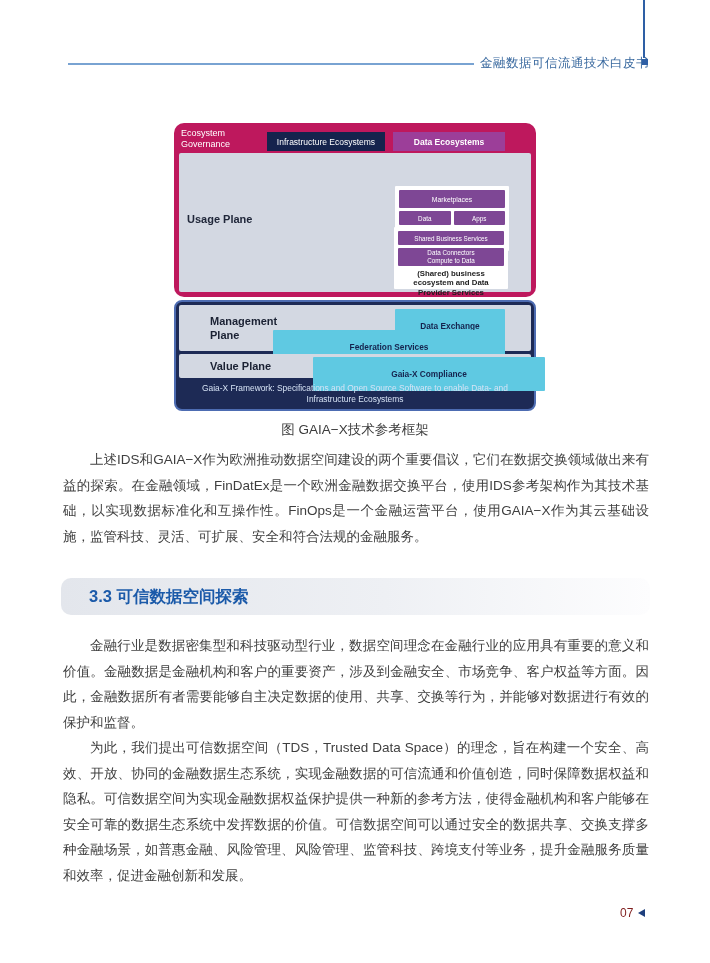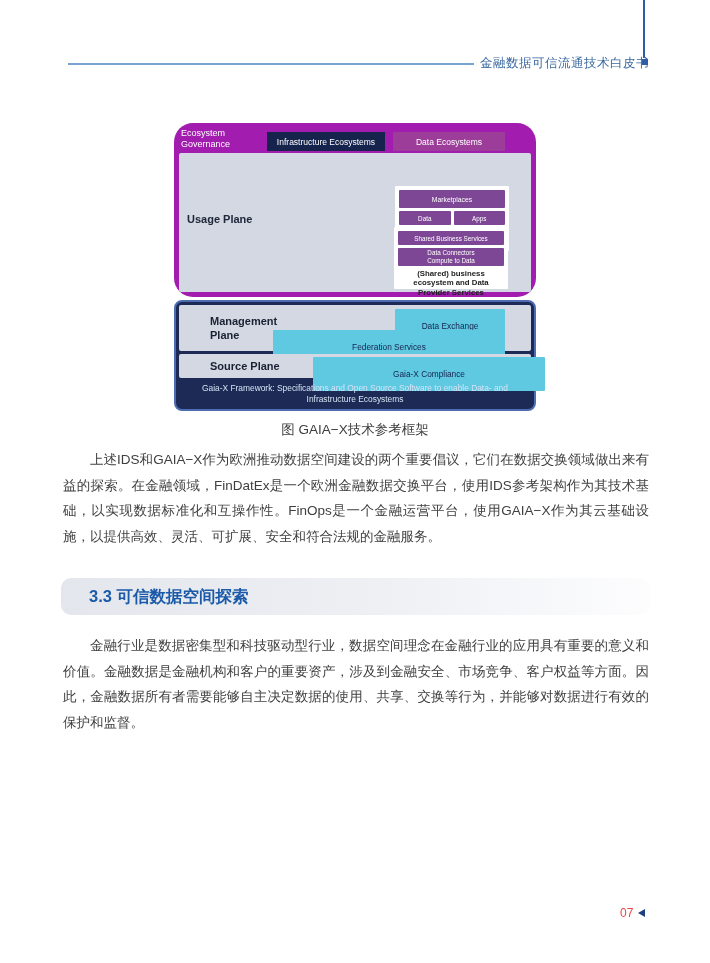--- a/index.html
+++ b/index.html
@@ -16,27 +16,27 @@
   .hrule { position:absolute; left:68px; top:63px; width:406px; height:2px; background:#79a3d2; }
   .header-title {
     position:absolute; top:55px; left:480px; width:158px;
     font-size:12.5px; color:#39699f; letter-spacing:0.5px; text-align:right; white-space:nowrap;
   }
   .header-square { position:absolute; left:642px; top:59px; width:6px; height:6px; background:#2e5fa5; }
 
   
   .diagram { position:absolute; left:174px; top:123px; width:362px; height:288px; }
   .usage-block { position:absolute; left:0; top:0; width:362px; height:174px;
-                 background:#a21caf; border-radius:19px; }
+                 background:#be185d; border-radius:10px; }
   .gov-label { position:absolute; left:7px; top:5px; width:84px;
                color:#ffffff; font-size:9px; line-height:1.25; }
   .hdr-box { position:absolute; top:9px; height:19px; display:flex; align-items:center;
              justify-content:center; color:#ffffff; font-size:8.5px; }
   .hdr-infra { left:93px; width:118px; background:#15234d; }
-  .hdr-data  { left:219px; width:112px; background:#9c3e99; }
+  .hdr-data  { left:219px; width:112px; background:#9c3e99;font-weight:bold; }
   .usage-body { position:absolute; left:5px; top:30px; width:352px; height:139px;
                 background:#d3d8e2; border-radius:2px; }
   .usage-label { position:absolute; left:8px; top:60px; font-size:11px; font-weight:600; color:#20273a; }
 
   .card { position:absolute; background:#ffffff; padding:4px 4px; border-radius:1px; }
   .card-infra  { left:89px;  top:5px;  width:118px; height:65px; }
   .card-value  { left:216px; top:5px;  width:114px; height:65px;margin-top:28px; }
   .card-shared { left:215px; top:74px; width:114px; height:62px; }
 
   .navy-box, .purple-box {
@@ -55,21 +55,21 @@
 
   .lower-block { position:absolute; left:0; top:177px; width:362px; height:111px;
                  background:#1d2a55; border:2px solid #4d6cb2; border-radius:8px; }
   .plane-sec { position:absolute; left:3px; right:3px; background:#d3d8e2; border-radius:2px; }
   .sec-mgmt  { top:3px; height:46px; }
   .sec-trust { top:52px; height:24px; }
   .plane-label { position:absolute; left:8px; top:50%; transform:translateY(-50%);
                  font-size:11px; font-weight:600; color:#1a2133; line-height:1.3; width:90px;margin-left:23px; }
   .cyan-box { position:absolute; height:34px; background:#5fc9e2; border-radius:1px;
               display:flex; align-items:center; justify-content:center;
-              font-size:8.3px; font-weight:400; color:#15234d; }
+              font-size:8.3px; font-weight:700; color:#15234d; }
   .bx-exchange   { left:216px; top:4px;  width:110px; }
   .bx-federation { left:94px;  top:25px; width:232px; }
   .bx-compliance { left:94px;  top:3px;  width:232px;margin-left:40px; }
   .framework-note { position:absolute; left:0; right:0; top:81px; padding:0 16px;
                     text-align:center; font-size:8.4px; line-height:1.35; color:#d6e3f5; }
 
   
   .fig-caption { position:absolute; left:0; top:421px; width:710px; text-align:center;
                  font-size:13.5px; color:#3c3c3c; }
   .para { color:#3f3f3f; font-size:13.5px; line-height:25.5px;
@@ -77,21 +77,21 @@
   .p1-wrap { position:absolute; left:63px; top:447px; width:586px; }
   .body-wrap { position:absolute; left:63px; top:633px; width:586px; }
 
   .section-bar { position:absolute; left:61px; top:578px; width:589px; height:37px;
                  background:linear-gradient(to right,#e3e6ec 0%,#eef0f4 55%,#fdfdfe 100%);
                  border-radius:10px; display:flex; align-items:center; }
   .section-heading { font-size:16.5px; font-weight:700; color:#1b5aa9; padding-left:28px; }
 
   
   .page-footer { position:absolute; left:620px; top:906px; display:flex; align-items:center; gap:5px; }
-  .page-num { font-size:12px; color:#ef4444; }
+  .page-num { font-size:12px; color:#7f1d1d; }
   .tri-left { width:0; height:0; border-top:4.5px solid transparent;
               border-bottom:4.5px solid transparent; border-right:7px solid #1e3f7d; }
 </style>
 </head>
 <body>
 
 <div class="vline"></div>
 <div class="hrule"></div>
 <div class="header-title">金融数据可信流通技术白皮书</div>
 <div class="header-square"></div>
@@ -127,37 +127,38 @@
     </div>
   </div>
 
   <div class="lower-block">
     <div class="plane-sec sec-mgmt">
       <div class="plane-label">Management Plane</div>
       <div class="cyan-box bx-exchange">Data Exchange</div>
       <div class="cyan-box bx-federation">Federation Services</div>
     </div>
     <div class="plane-sec sec-trust">
-      <div class="plane-label">Source Plane</div>
+      <div class="plane-label">Value Plane</div>
       <div class="cyan-box bx-compliance">Gaia-X Compliance</div>
     </div>
     <div class="framework-note">Gaia-X Framework: Specifications and Open Source Software to enable Data- and Infrastructure Ecosystems</div>
   </div>
 </div>
 
 <div class="fig-caption">图 GAIA−X技术参考框架</div>
 
 <div class="p1-wrap">
-  <p class="para">上述IDS和GAIA−X作为欧洲推动数据空间建设的两个重要倡议，它们在数据交换领域做出来有益的探索。在金融领域，FinDatEx是一个欧洲金融数据交换平台，使用IDS参考架构作为其技术基础，以实现数据标准化和互操作性。FinOps是一个金融运营平台，使用GAIA−X作为其云基础设施，以提供高效、灵活、可扩展、安全和符合法规的金融服务。</p>
+  <p class="para">上述IDS和GAIA−X作为欧洲推动数据空间建设的两个重要倡议，它们在数据交换领域做出来有益的探索。在金融领域，FinDatEx是一个欧洲金融数据交换平台，使用IDS参考架构作为其技术基础，以实现数据标准化和互操作性。FinOps是一个金融运营平台，使用GAIA−X作为其云基础设施，监管科技、灵活、可扩展、安全和符合法规的金融服务。</p>
 </div>
 
 <div class="section-bar">
   <span class="section-heading">3.3 可信数据空间探索</span>
 </div>
 
 <div class="body-wrap">
   <p class="para">金融行业是数据密集型和科技驱动型行业，数据空间理念在金融行业的应用具有重要的意义和价值。金融数据是金融机构和客户的重要资产，涉及到金融安全、市场竞争、客户权益等方面。因此，金融数据所有者需要能够自主决定数据的使用、共享、交换等行为，并能够对数据进行有效的保护和监督。</p>
+  <p class="para">为此，我们提出可信数据空间（TDS，Trusted Data Space）的理念，旨在构建一个安全、高效、开放、协同的金融数据生态系统，实现金融数据的可信流通和价值创造，同时保障数据权益和隐私。可信数据空间为实现金融数据权益保护提供一种新的参考方法，使得金融机构和客户能够在安全可靠的数据生态系统中发挥数据的价值。可信数据空间可以通过安全的数据共享、交换支撑多种金融场景，如普惠金融、风险管理、风险管理、监管科技、跨境支付等业务，提升金融服务质量和效率，促进金融创新和发展。</p>
 </div>
 
 <div class="page-footer">
   <span class="page-num">07</span>
   <span class="tri-left"></span>
 </div>
 
 </body></html>

